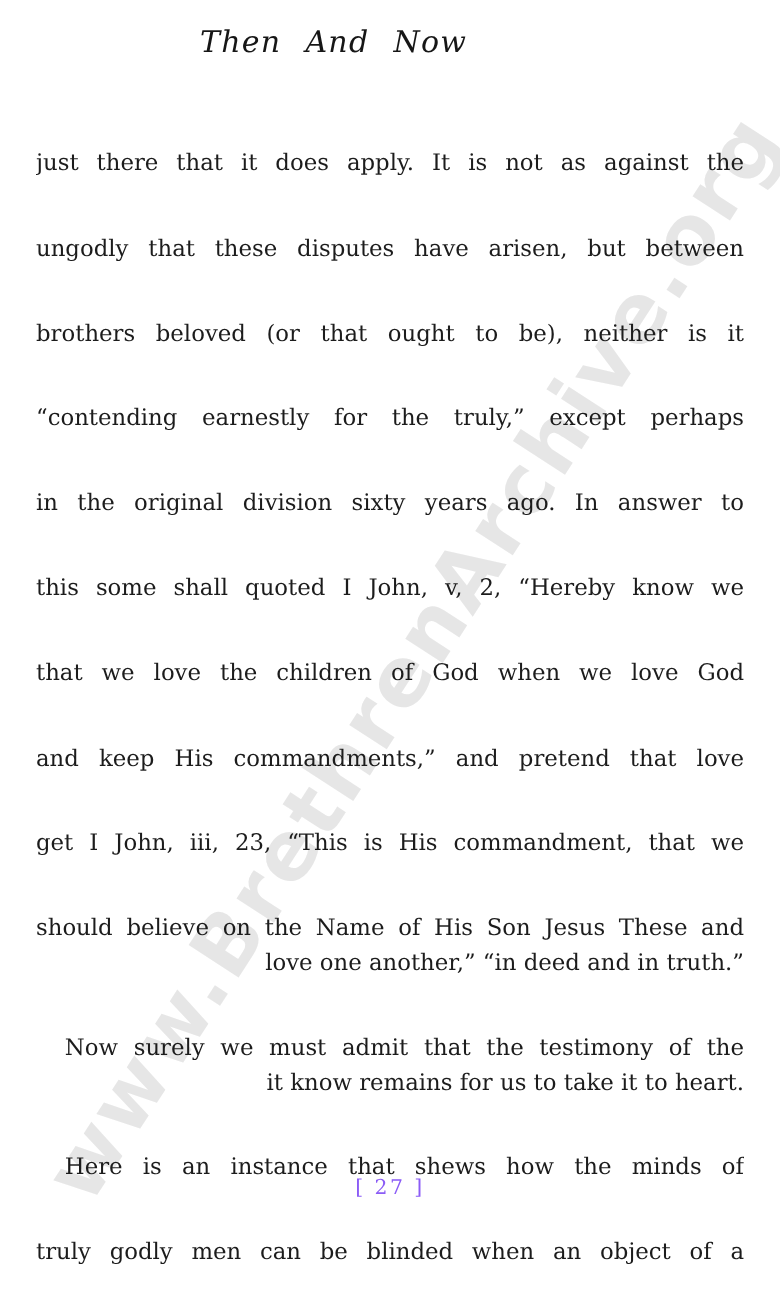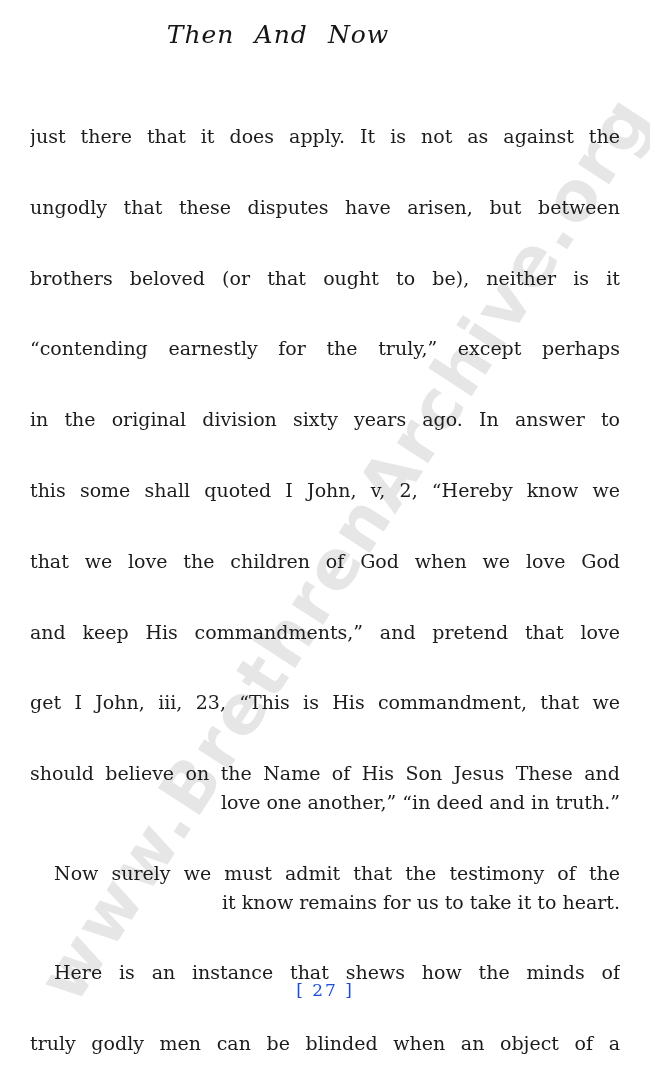--- a/index.html
+++ b/index.html
@@ -72,21 +72,21 @@
     text-indent: 24px;
   }
   .page-number {
     position: absolute;
     top: 980px;
     left: 0;
     width: 650px;
     text-align: center;
     font-size: 17px;
     letter-spacing: 2px;
-    color: #1d4ed8;
+    color: #8b5cf6;
   }
 </style>
 </head>
 <body>
 
 <div class="page">
   <div class="watermark">www.BrethrenArchive.org</div>
   <div class="content">
     <div class="title">Then And Now</div>
     <div class="text-body">

